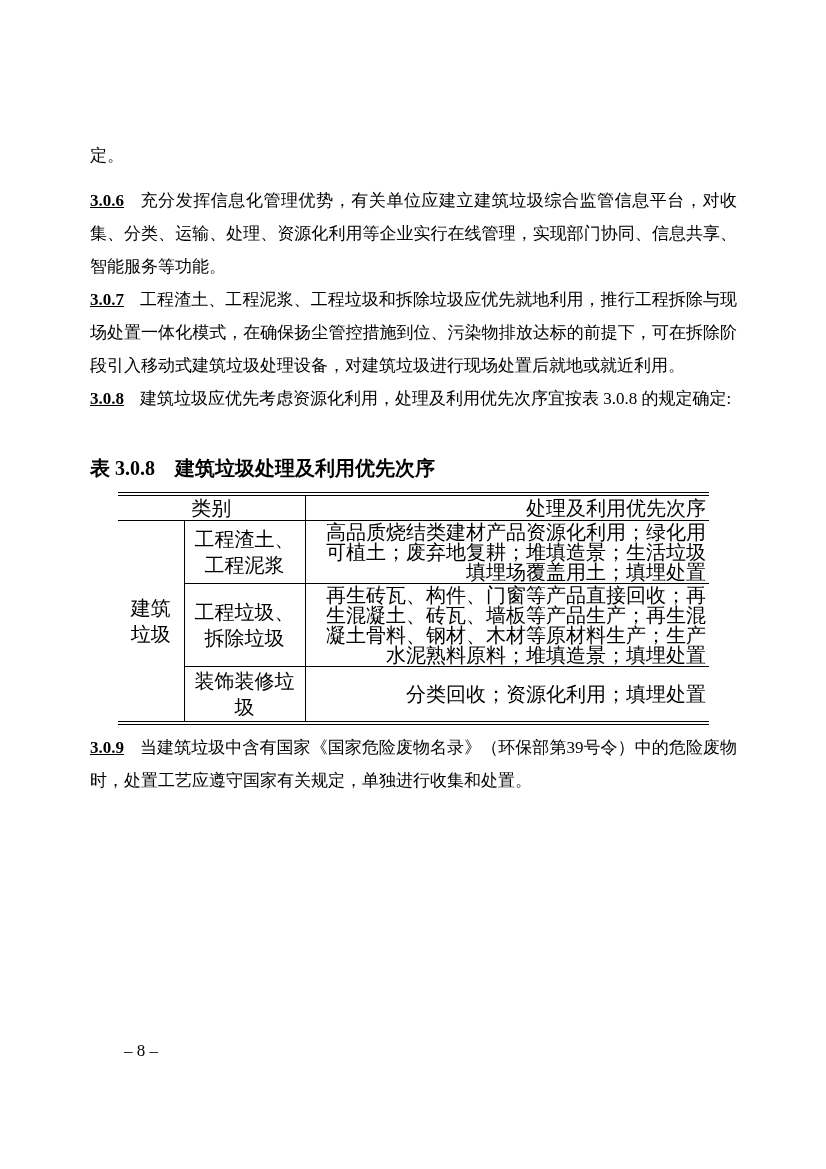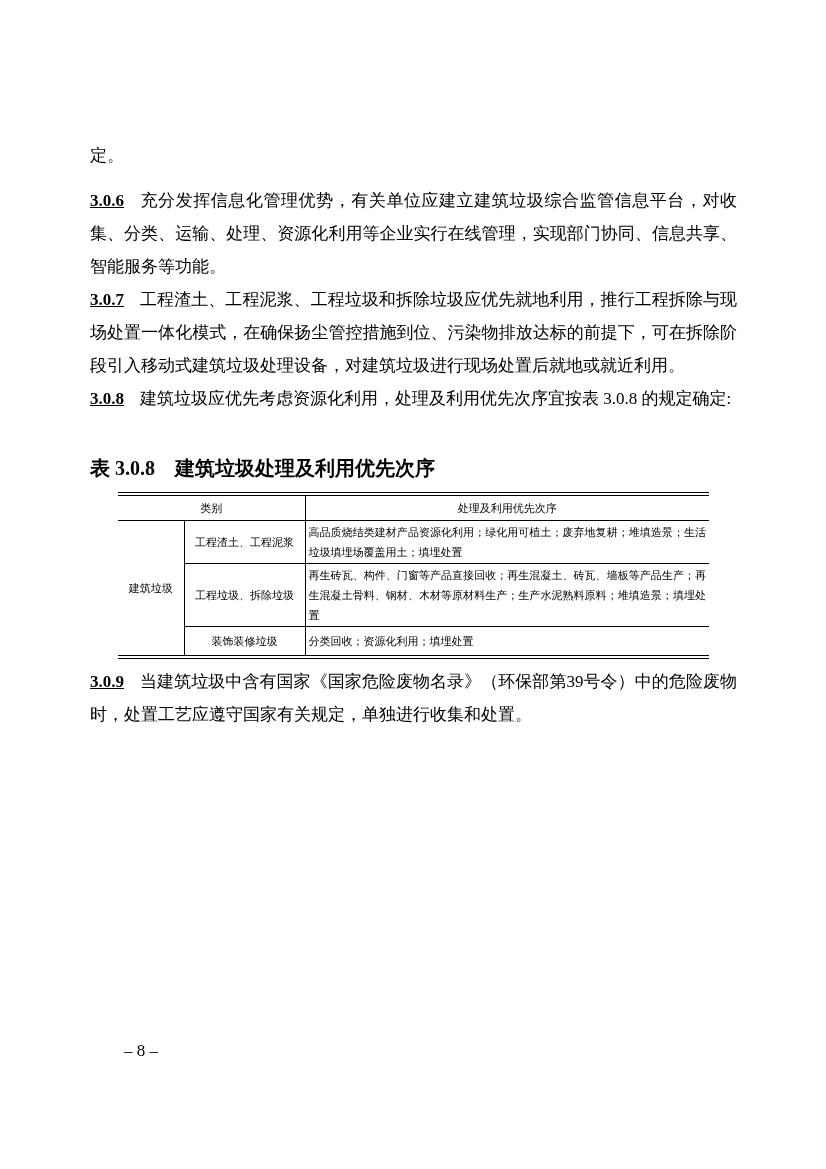--- a/index.html
+++ b/index.html
@@ -42,29 +42,29 @@
     line-height: 26px;
     margin: 40px 0 11px 0;
   }
   table.std {
     border-collapse: collapse;
     table-layout: fixed;
     width: 591px;
     margin: 0 auto;
     border-top: 4px double #000;
     border-bottom: 4px double #000;
-    font-size: 11px;
+    font-size: 20px;
   }
   table.std td {
     border: 1px solid #000;
     padding: 1px 3px;
     vertical-align: middle;
   }
   table.std tr td:first-child { border-left: none; }
-  table.std tr td:last-child  { border-right: none; }
+  table.std tr td:last-child  { border-right: none; text-align: right; }
   .header-row td {
     height: 22px;
     line-height: 22px;
     text-align: center;
   }
   .cell-center {
     text-align: center;
     line-height: 26px;
   }
   .cell-content {

